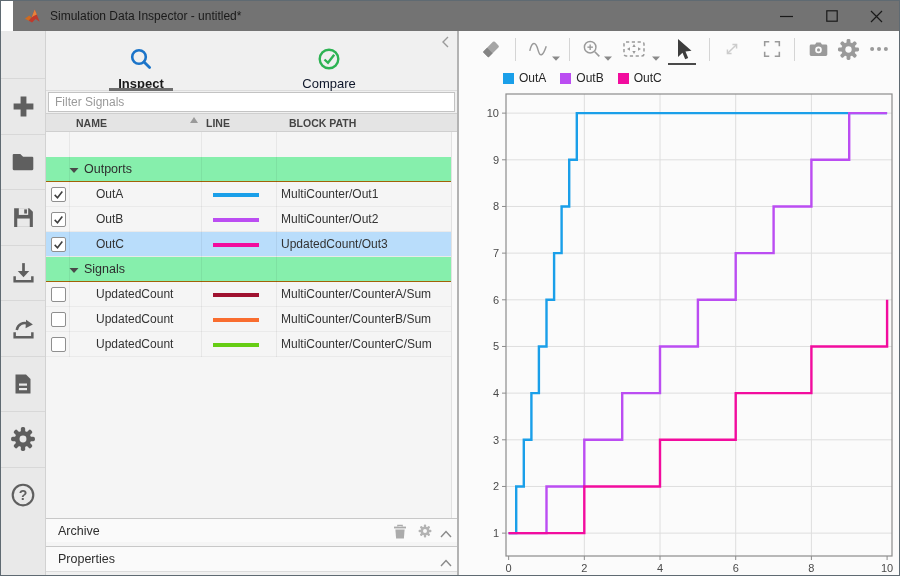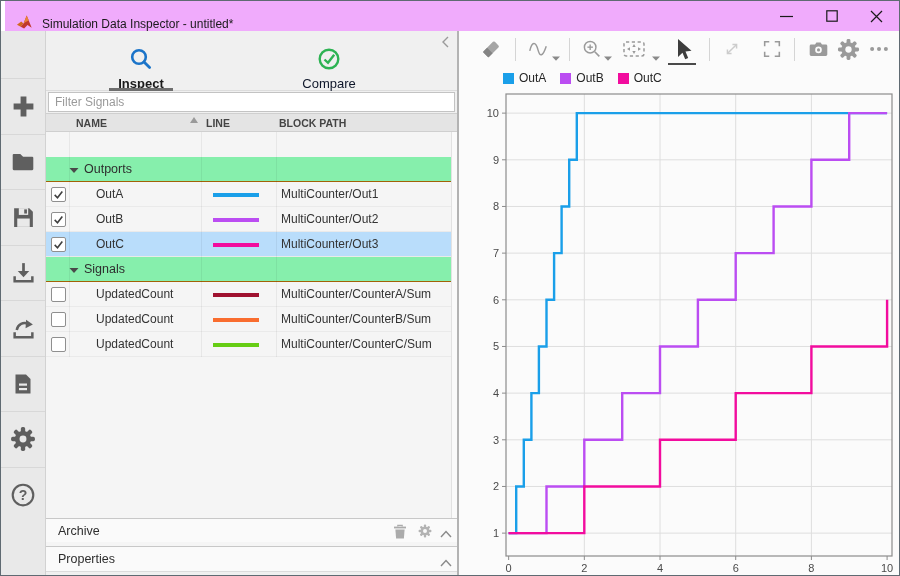--- a/index.html
+++ b/index.html
@@ -1,20 +1,20 @@
 <!DOCTYPE html>
 <html><head>
 <meta charset="utf-8">
 <style>
   html,body{margin:0;padding:0;background:#ffffff;}
   *{box-sizing:border-box;}
   .window{position:relative;width:900px;height:576px;border:1px solid #5f6a72;background:#ffffff;
           font-family:"Liberation Sans",sans-serif;overflow:hidden;}
   
-  .titlebar{position:absolute;left:4px;top:0;right:0;height:30px;background:#f0abfc;display:flex;align-items:flex-end;}
+  .titlebar{position:absolute;left:12px;top:0;right:0;height:30px;background:#737373;display:flex;align-items:center;}
   .app-logo{margin-left:11px;width:17px;height:17px;flex:0 0 auto;}
   .title-text{margin-left:9px;font-size:12px;color:#1a1a1a;}
   .win-controls{margin-left:auto;display:flex;height:30px;}
   .win-btn{width:45px;height:30px;display:flex;align-items:center;justify-content:center;cursor:default;}
   
   .main{position:absolute;left:0;top:30px;right:0;bottom:0;display:flex;}
   
   .app-sidebar{width:45px;background:#e9e9e9;border-right:1px solid #d2d2d2;display:flex;flex-direction:column;}
   .sb-spacer{height:47px;}
   .sb-cell{height:55.5px;border-top:1px solid #d8d8d8;display:flex;align-items:center;justify-content:center;}
@@ -33,21 +33,21 @@
   .filter-area{position:absolute;left:0;top:60px;width:411px;height:22px;background:#f0f0f0;}
   .filter-input{position:absolute;left:2px;top:1px;width:407px;height:20px;border:1px solid #c3c3c3;background:#ffffff;
                 font-family:"Liberation Sans",sans-serif;font-size:12px;color:#333;padding:0 6px;outline:none;}
   .filter-input::placeholder{color:#9a9a9a;}
   
   .tbl-header{position:absolute;left:0;top:82px;width:411px;height:19px;background:#e4e4e4;border-top:1px solid #cfcfcf;border-bottom:1px solid #cfcfcf;
               font-size:10.5px;font-weight:bold;color:#444;}
   .tbl-header span{position:absolute;top:3px;}
   .hdr-name{left:30px;}
   .hdr-line{left:160px;}
-  .hdr-path{left:233px;}
+  .hdr-path{left:243px;}
   .sort-arrow{position:absolute;left:144px;top:6px;width:0;height:0;border-left:4.5px solid transparent;border-right:4.5px solid transparent;border-bottom:6px solid #9a9a9a;}
   .row{position:absolute;left:0;width:405px;height:25px;background:#f5f5f5;border-bottom:1px solid #eaeaea;font-size:12px;color:#333;}
   .row.sel{background:#b9ddfb;}
   .row.group{background:#86efac;border-bottom:1px solid #a16207;}
   .run-row{position:absolute;left:0;top:101px;width:405px;height:25px;background:#f2f2f2;border-bottom:1px solid #d8d8d8;}
   .run-caret{position:absolute;left:7px;top:10px;}
   .run-label{position:absolute;left:19px;top:5px;font-size:12.5px;font-weight:bold;color:#1a1a1a;}
   .run-dot{position:absolute;left:369px;top:5.5px;width:15px;height:15px;border-radius:50%;}
   .run-sep{position:absolute;left:388px;top:0;width:1px;height:25px;background:#d0d0d0;}
   .kebab{position:absolute;left:392px;top:3px;width:9px;height:19px;display:flex;flex-direction:column;align-items:center;justify-content:space-between;padding:2px 0;}
@@ -239,21 +239,21 @@
         <span class="sig-path">MultiCounter/Out2</span>
       </div>
       <div class="row sel" style="top:201px;">
         <span class="checkbox">
           <svg width="11" height="11" viewBox="0 0 13 13">
               <polyline points="2,7 5.3,10.3 11,3" fill="none" stroke="#3f3f3f" stroke-width="1.9"></polyline>
             </svg>
         </span>
         <span class="sig-name">OutC</span>
         <span class="swatch" style="background: rgb(242, 12, 158);"></span>
-        <span class="sig-path">MultiCounter/Out3</span>
+        <span class="sig-path">UpdatedCount/Out3</span>
       </div>
 
       <div class="row group" style="top:226px;">
         <svg class="grp-caret" width="10" height="7" viewBox="0 0 10 7">
             <polygon points="0.5,1 9.5,1 5,6" fill="#4a4a4a"></polygon>
           </svg>
         <span class="grp-label">Signals</span>
       </div>
       <div class="row" style="top:251px;">
         <span class="checkbox"></span>

